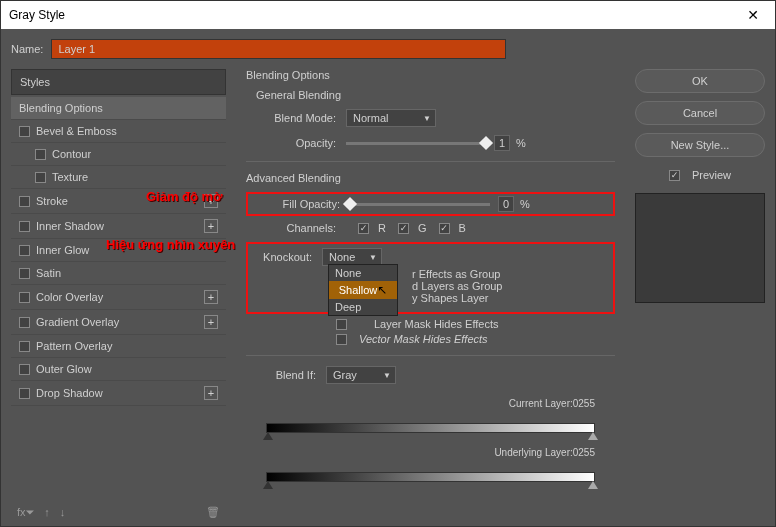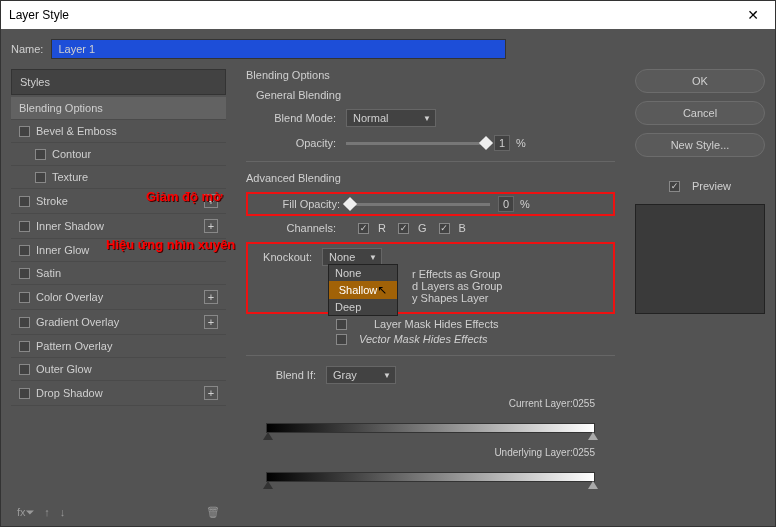--- a/index.html
+++ b/index.html
@@ -2,21 +2,21 @@
 <html><head>
 <meta charset="utf-8">
 <style>
 * { box-sizing: border-box; margin: 0; padding: 0; font-family: "Segoe UI", Tahoma, sans-serif; }
 body { background: #fff; }
 .dialog { width: 776px; height: 527px; background: #535353; color: #d0d0d0; font-size: 11px; display: flex; flex-direction: column; border: 1px solid #333; }
 .titlebar { height: 28px; background: #fff; color: #000; display: flex; align-items: center; padding: 0 8px; justify-content: space-between; font-size: 12px; }
 .titlebar .close { font-size: 14px; cursor: pointer; padding: 2px 8px; }
 .main { flex: 1; display: flex; flex-direction: column; padding: 10px 10px 0 10px; position: relative; }
 .name-row { display: flex; align-items: center; margin-bottom: 10px; gap: 8px; }
-.name-row input { width: 455px; background: #1d4ed8; border: 1px solid #333; color: #d0d0d0; padding: 3px 6px; font-size: 11px; }
+.name-row input { width: 455px; background: #c2410c; border: 1px solid #333; color: #d0d0d0; padding: 3px 6px; font-size: 11px; }
 .content { flex: 1; display: flex; gap: 10px; }
 .left-panel { width: 215px; display: flex; flex-direction: column; }
 .styles-header { background: #424242; padding: 6px 8px; border: 1px solid #333; margin-bottom: 2px; }
 .styles-list { flex: 1; background: #535353; }
 .style-item { display: flex; align-items: center; padding: 5px 8px; border-bottom: 1px solid #4a4a4a; position: relative; }
 .style-item.active { background: #626262; }
 .style-item.indent { padding-left: 24px; }
 .chk { width: 11px; height: 11px; border: 1px solid #888; background: #424242; display: inline-block; margin-right: 6px; flex-shrink: 0; }
 .chk.checked::after { content: "✓"; color: #d0d0d0; font-size: 9px; display: block; line-height: 9px; text-align: center; }
 .plus-btn { width: 14px; height: 14px; border: 1px solid #888; display: flex; align-items: center; justify-content: center; font-size: 11px; margin-left: auto; cursor: pointer; }
@@ -41,30 +41,30 @@
 .knockout-dropdown div { padding: 2px 6px; cursor: pointer; }
 .knockout-dropdown .sel { background: #a16207; color: #fff; display: flex; align-items: center; justify-content: center; }
 .cursor-arrow { font-size: 12px; color: #000; }
 .blendif-gradient { height: 10px; background: linear-gradient(to right, #000, #fff); position: relative; border: 1px solid #333; }
 .bi-thumb { position: absolute; bottom: -8px; width: 10px; height: 8px; background: #aaa; clip-path: polygon(50% 0, 100% 100%, 0 100%); }
 .bi-thumb.dark { background: #333; }
 .blendif-row { margin: 4px 20px; }
 .blendif-label { display: flex; justify-content: flex-end; margin: 14px 20px; font-size: 10px; }
 .right-panel { width: 130px; display: flex; flex-direction: column; gap: 8px; padding-top: 0; }
 .btn { background: #5a5a5a; border: 1px solid #6c6c6c; border-radius: 12px; color: #d0d0d0; padding: 5px 0; text-align: center; cursor: pointer; font-size: 11px; }
-.preview-chk { display: flex; align-items: center; justify-content: center; gap: 6px; margin-top: 15px; }
+.preview-chk { display: flex; align-items: center; justify-content: center; gap: 6px; margin-top: 4px; }
 .preview-box { height: 110px; background: #3a3a3a; border: 1px solid #222; margin-top: 4px; }
 .annotation { position: absolute; color: #f00; font-weight: bold; font-size: 13px; text-shadow: 1px 1px 0 #400; pointer-events: none; }
 </style>
 </head>
 <body>
 
 <div class="dialog">
   <div class="titlebar">
-    <span>Layer Style</span>
+    <span>Gray Style</span>
     <span class="close">✕</span>
   </div>
 
   <div class="main">
     <div class="name-row">
       <span>Name:</span>
       <input type="text" value="Layer 1" style="">
     </div>
 
     <div class="content">

